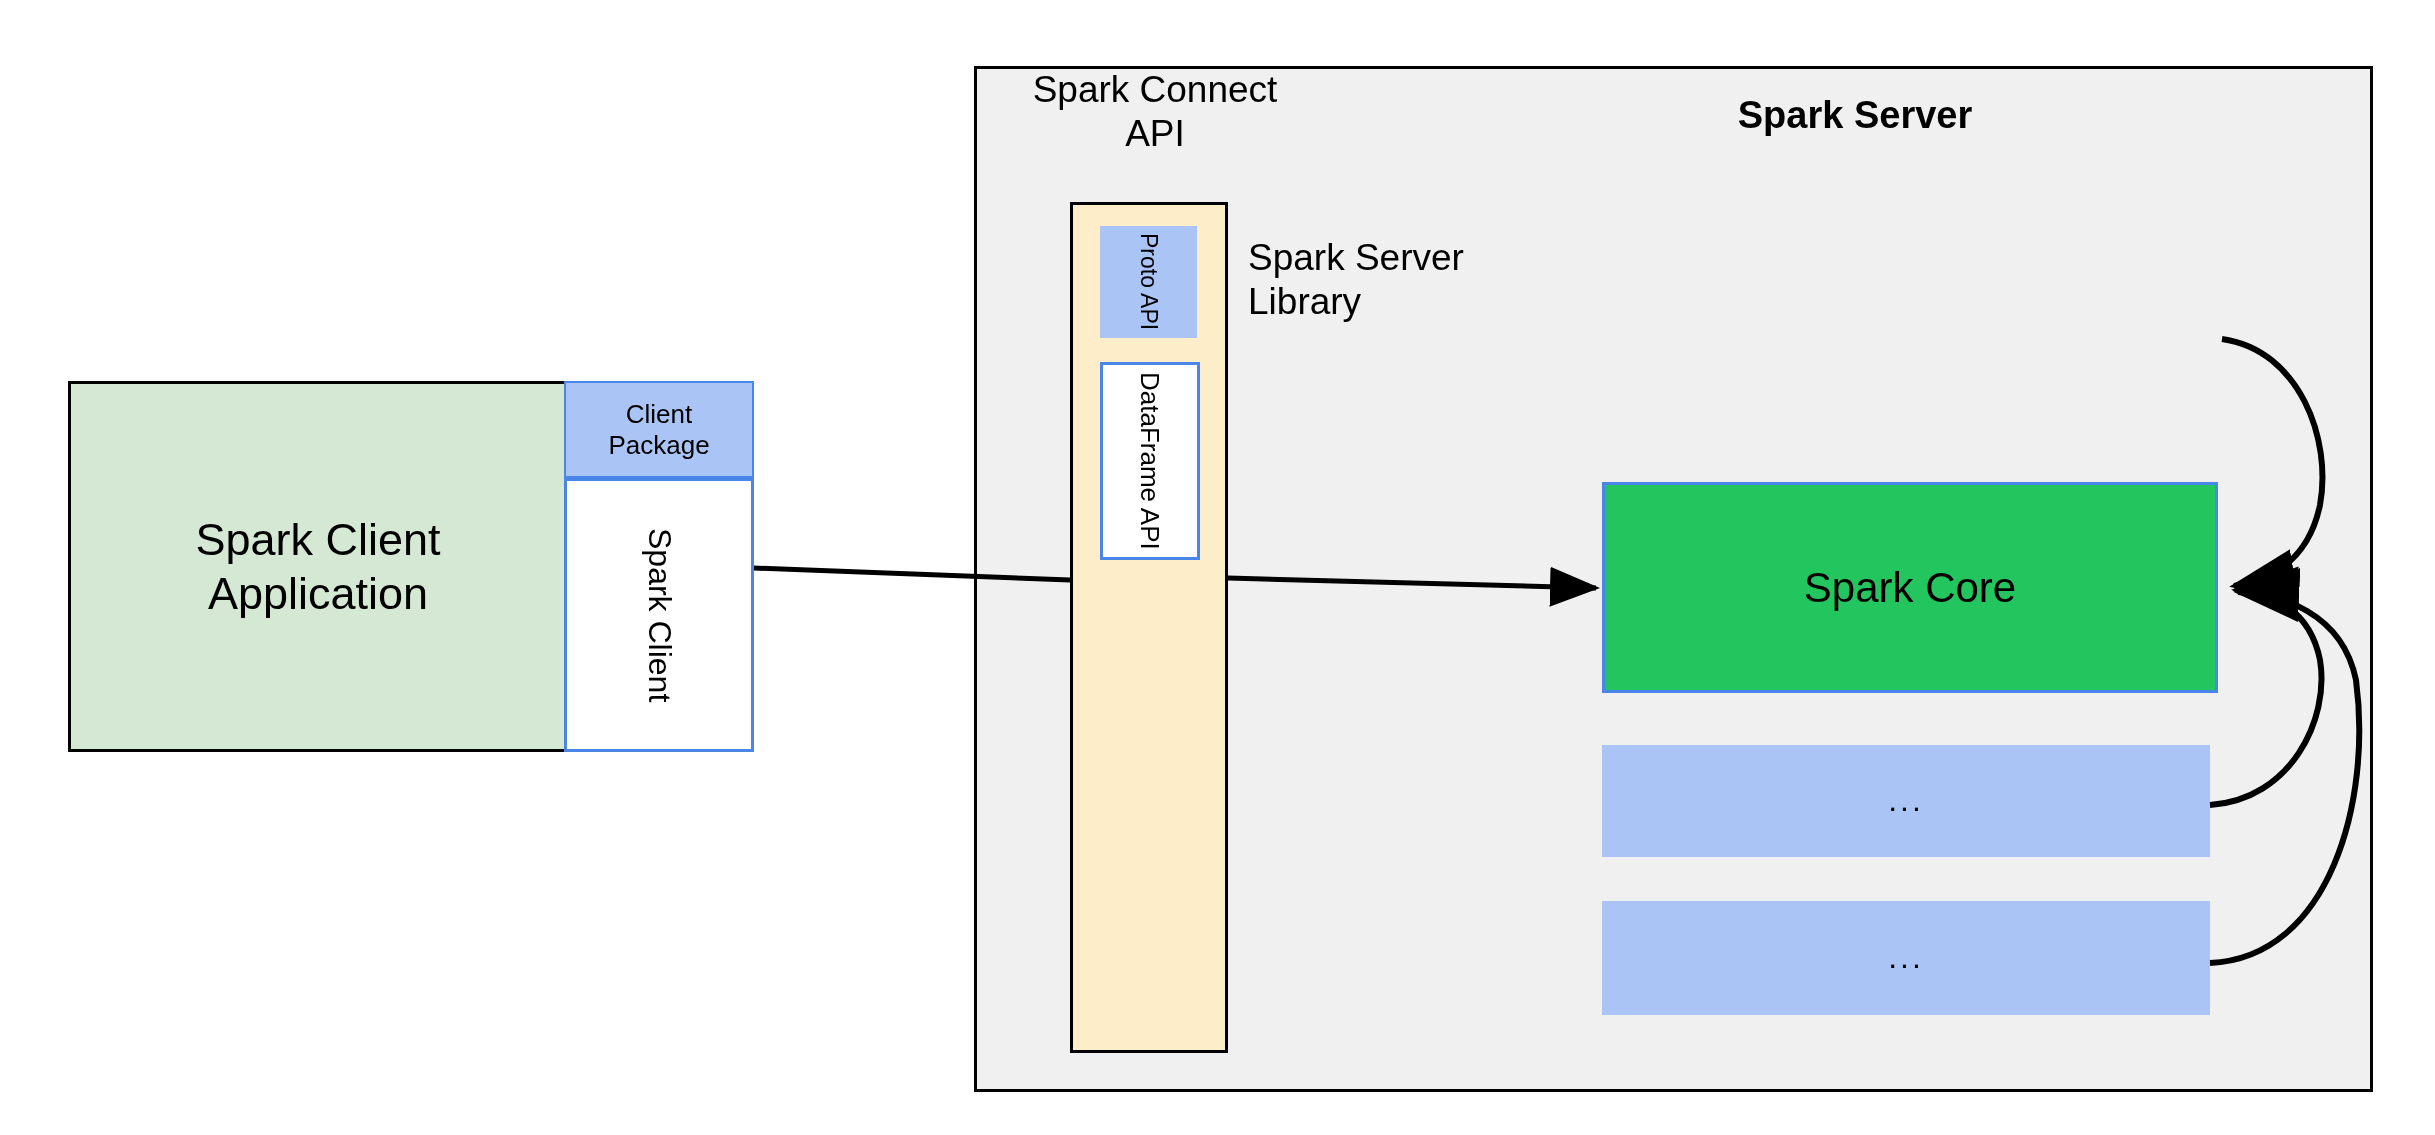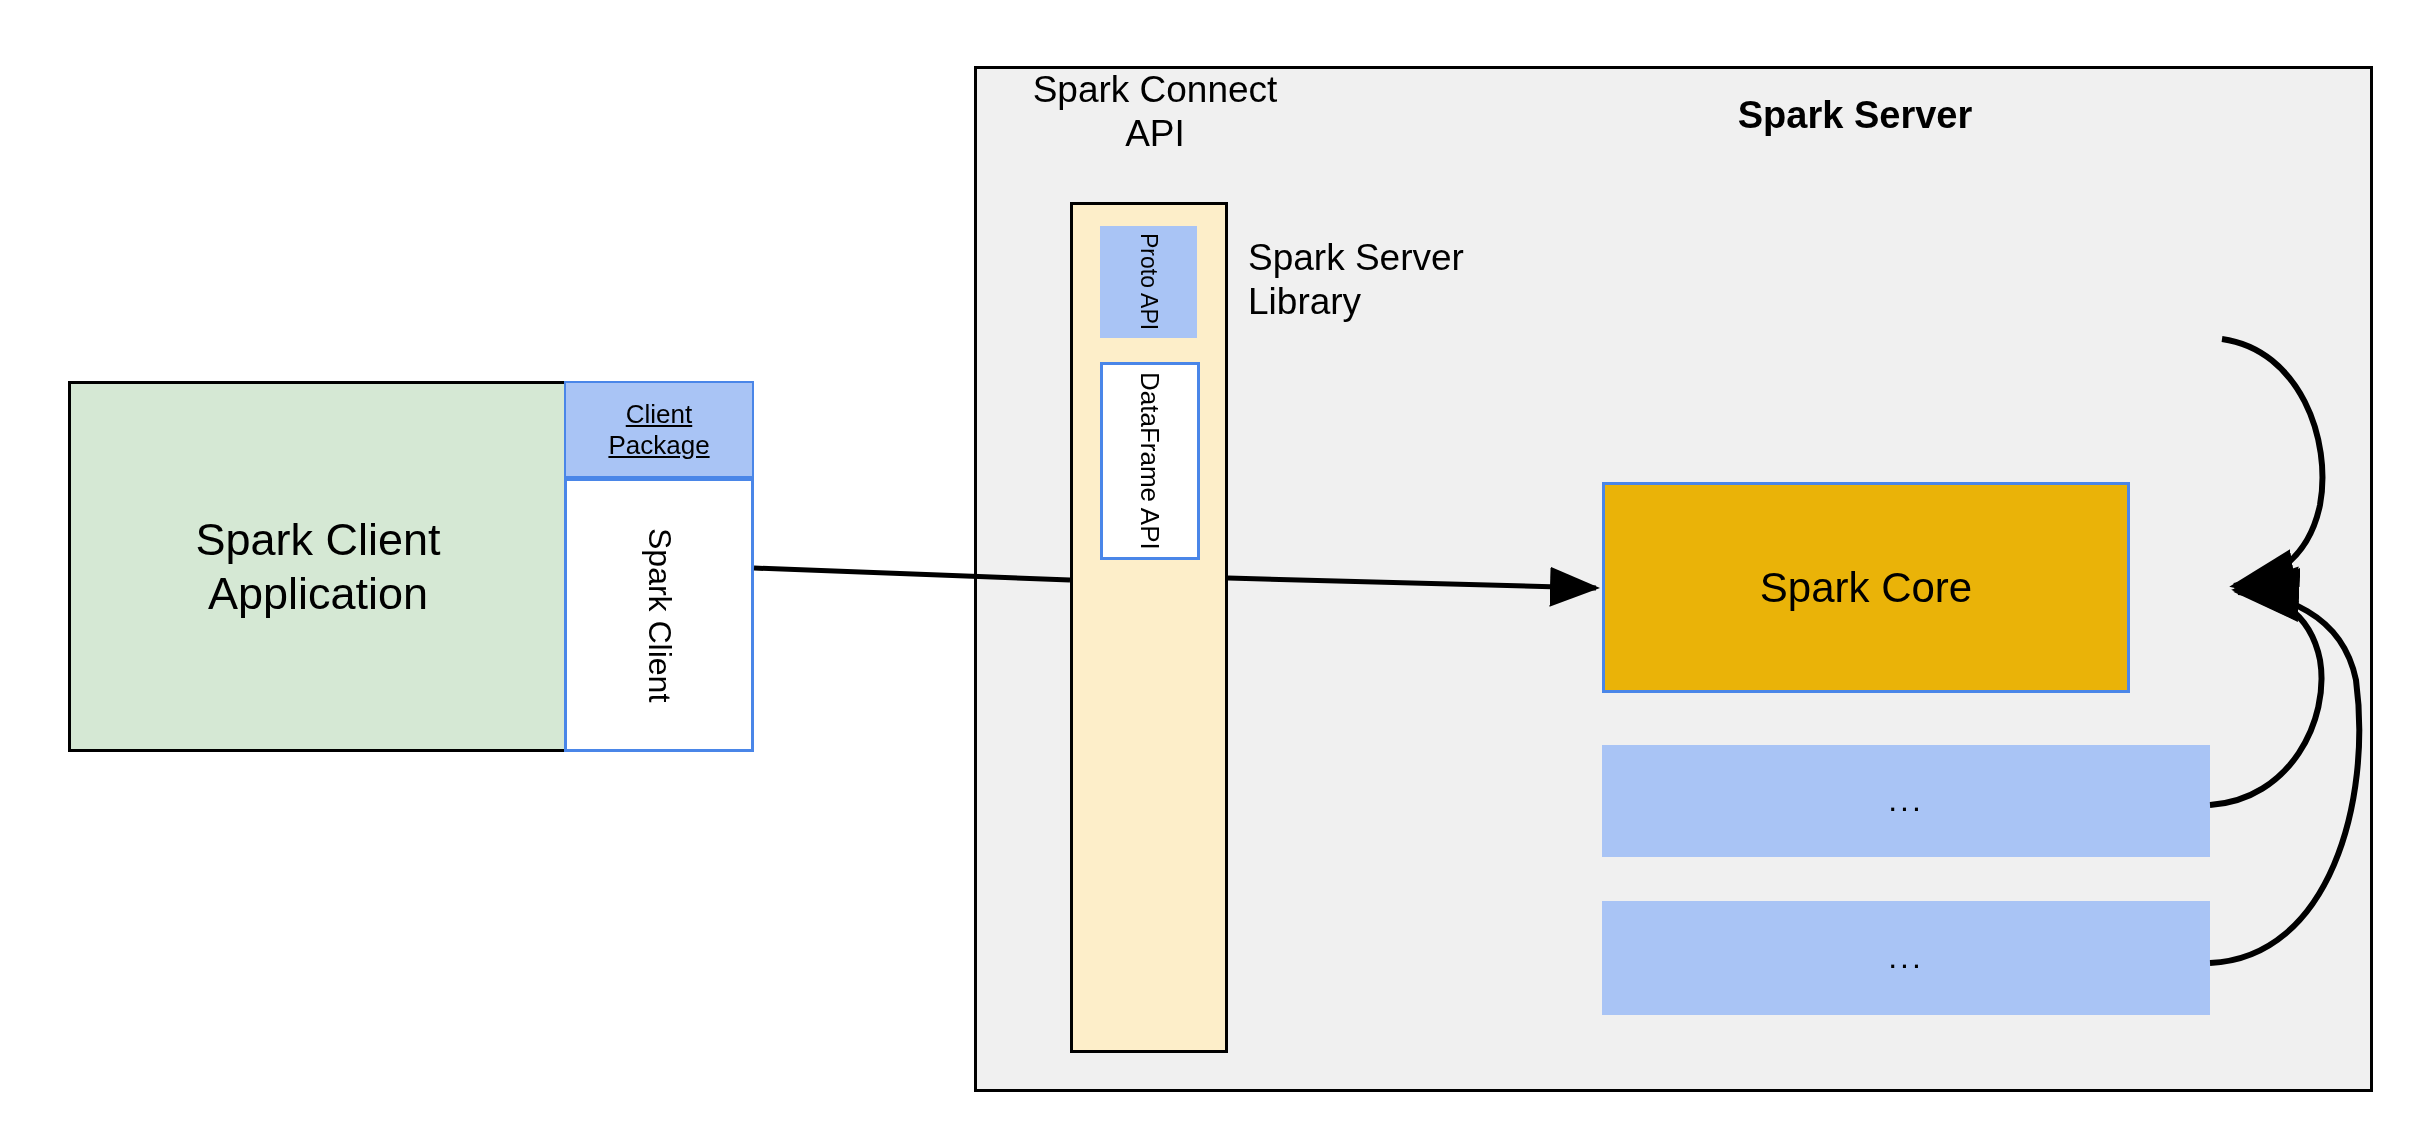--- a/index.html
+++ b/index.html
@@ -38,21 +38,20 @@
     z-index: 2;
   }
   #client-app-label { white-space: pre-line; }
 
   #client-package-box {
     left: 564px; top: 381px; width: 190px; height: 97px;
     background: #a9c4f5;
     border: 2px solid #4a86e8;
     font-size: 26px;
     z-index: 3;
-    text-decoration: underline;
   }
   #client-package-label { white-space: pre-line; }
 
   #spark-client-box {
     left: 564px; top: 478px; width: 190px; height: 274px;
     background: #ffffff;
     border: 3px solid #4a86e8;
     font-size: 32px;
     z-index: 3;
   }
@@ -132,22 +131,22 @@
 
   
   #custom-plugin-box {
     left: 1602px; top: 276px; width: 620px; height: 152px;
     background: #a9c4f5;
     font-size: 42px;
     z-index: 4;
   }
 
   #spark-core-box {
-    left: 1602px; top: 482px; width: 528px; height: 211px;
-    background: #eab308;
+    left: 1602px; top: 482px; width: 616px; height: 211px;
+    background: #22c55e;
     border: 3px solid #4a86e8;
     font-size: 42px;
     z-index: 4;
   }
 
   #ellipsis-box-1 {
     left: 1602px; top: 745px; width: 608px; height: 112px;
     background: #a9c4f5;
     font-size: 32px;
     letter-spacing: 3px;

